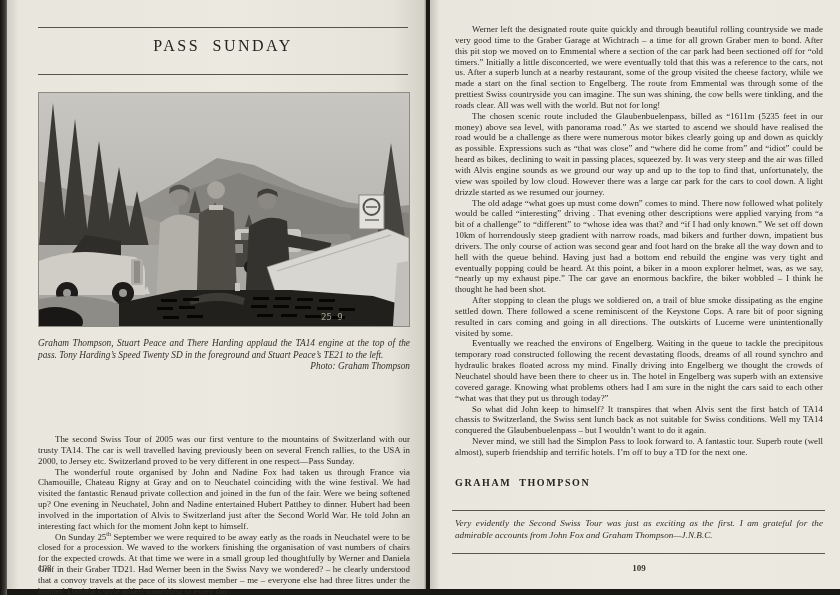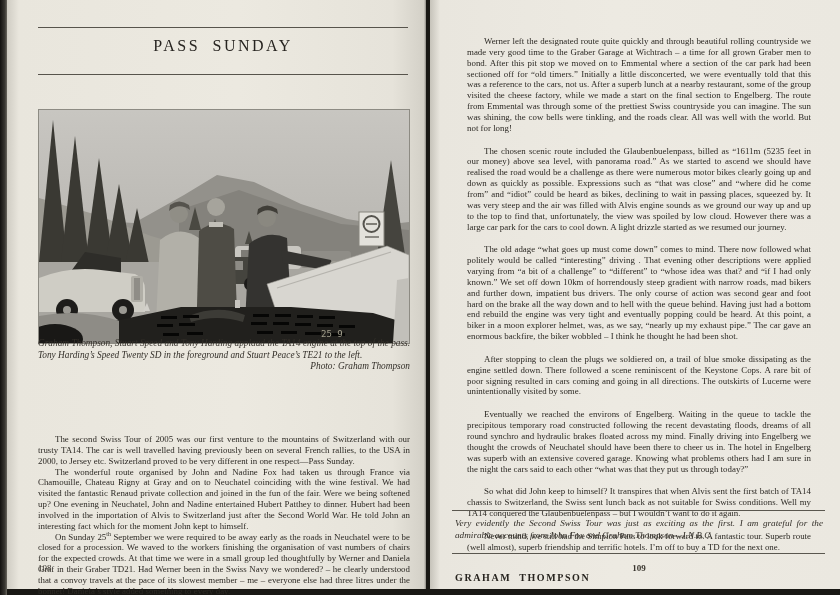--- a/index.html
+++ b/index.html
@@ -23,40 +23,40 @@
   .gutter{position:absolute;left:424px;top:0;width:8px;height:595px;
     background:linear-gradient(90deg,rgba(25,24,20,0) 0%,rgba(25,24,20,.75) 50%,rgba(25,24,20,.15) 100%);}
   .rule{position:absolute;left:31px;width:370px;height:0;border-top:1px solid #57544c;}
   .rule-t{top:27px;}
   .rule-b{top:74px;}
   .title{
     position:absolute;left:31px;top:37px;width:370px;text-align:center;
     font-size:16px;font-weight:normal;letter-spacing:2.5px;word-spacing:6px;color:#272420;
   }
   .photo{
-    position:absolute;left:31px;top:109px;width:370px;height:233px;
+    position:absolute;left:31px;top:92px;width:370px;height:233px;
     border:1px solid #8d8b83;box-sizing:content-box;background:#b5b3ae;
   }
   .photo svg{display:block;}
   .caption{
     position:absolute;left:31px;top:338px;width:372px;
     font-style:italic;font-size:9.3px;line-height:11.6px;text-align:justify;color:#332f29;
   }
   .credit{display:block;text-align:right;}
   .body-text{
     position:absolute;left:31px;top:389px;width:372px;
     font-size:8.9px;line-height:10.85px;text-align:justify;margin-top:45px;
   }
   .body-text p{margin:0;text-indent:17px;}
   sup.sp{font-size:6px;line-height:0;vertical-align:4px;}
   .pgnum-l{position:absolute;left:31px;top:563px;width:370px;font-size:9px;color:#3a362f;}
   
   .r-col{position:absolute;left:25px;top:24px;width:368px;
     font-size:8.9px;line-height:10.85px;text-align:justify;}
-  .r-col p{margin:12px;text-indent:17px;}
+  .r-col p{margin:0;text-indent:17px;}
   .signature{
     margin-top:20px;font-weight:bold;font-size:10px;
     letter-spacing:1.6px;word-spacing:4px;color:#27241f;
   }
   .note-rule{position:absolute;left:22px;width:373px;height:0;border-top:1px solid #5a574f;}
   .nr-t{top:510px;}
   .nr-b{top:553px;}
   .editor-note{
     position:absolute;left:25px;top:518px;width:368px;
     font-style:italic;font-size:9.2px;line-height:11.6px;text-align:justify;color:#332f29;
@@ -176,21 +176,21 @@
           <rect x="196" y="190" width="5" height="8" fill="#c7c5bf"></rect>
         </g>
         <path d="M0 206 Q42 198 80 211 L80 233 L0 233 Z" fill="#8e8c86"></path>
         <ellipse cx="16" cy="229" rx="28" ry="15" fill="#191816"></ellipse>
         <path d="M358 170 L370 168 L370 233 L354 233 Z" fill="#c2c0ba"></path>
         <text x="282" y="227" font-size="9" fill="#b9b5a0" opacity="0.85" font-family="DejaVu Sans Mono, monospace">25 9</text>
       </svg>
     </div>
 
     <div class="caption">
-      <span>Graham Thompson, Stuart Speed and Tony Harding applaud the TA14 engine at the top of the pass. Tony Harding’s Speed Twenty SD in the foreground and Stuart Peace’s TE21 to the left.</span>
+      <span>Graham Thompson, Stuart Peace and There Harding applaud the TA14 engine at the top of the pass. Tony Harding’s Speed Twenty SD in the foreground and Stuart Peace’s TE21 to the left.</span>
       <span class="credit">Photo: Graham Thompson</span>
     </div>
 
     <div class="body-text">
       <p>The second Swiss Tour of 2005 was our first venture to the mountains of Switzerland with our trusty TA14. The car is well travelled having previously been on several French rallies, to the USA in 2000, to Jersey etc. Switzerland proved to be very different in one respect—Pass Sunday.</p>
       <p>The wonderful route organised by John and Nadine Fox had taken us through France via Chamouille, Chateau Rigny at Gray and on to Neuchatel coinciding with the wine festival. We had visited the fantastic Renaud private collection and joined in the fun of the fair. Were we being softened up? One evening in Neuchatel, John and Nadine entertained Hubert Patthey to dinner. Hubert had been involved in the importation of Alvis to Switzerland just after the Second World War. He told John an interesting fact which for the moment John kept to himself.</p>
       <p><span>On Sunday 25</span><sup class="sp">th</sup><span> September we were required to be away early as the roads in Neuchatel were to be closed for a procession. We waved to the workers finishing the organisation of vast numbers of chairs for the expected crowds.  At that time we were in a small group led thoughtfully by Werner and Daniela Graf in their Graber TD21. Had Werner been in the Swiss Navy we wondered? – he clearly understood that a convoy travels at the pace of its slowest member – me – everyone else had three litres under the bonnet! Daniela’s style added something to every day.</span></p>
     </div>
 
     <div class="pgnum-l">108</div>

